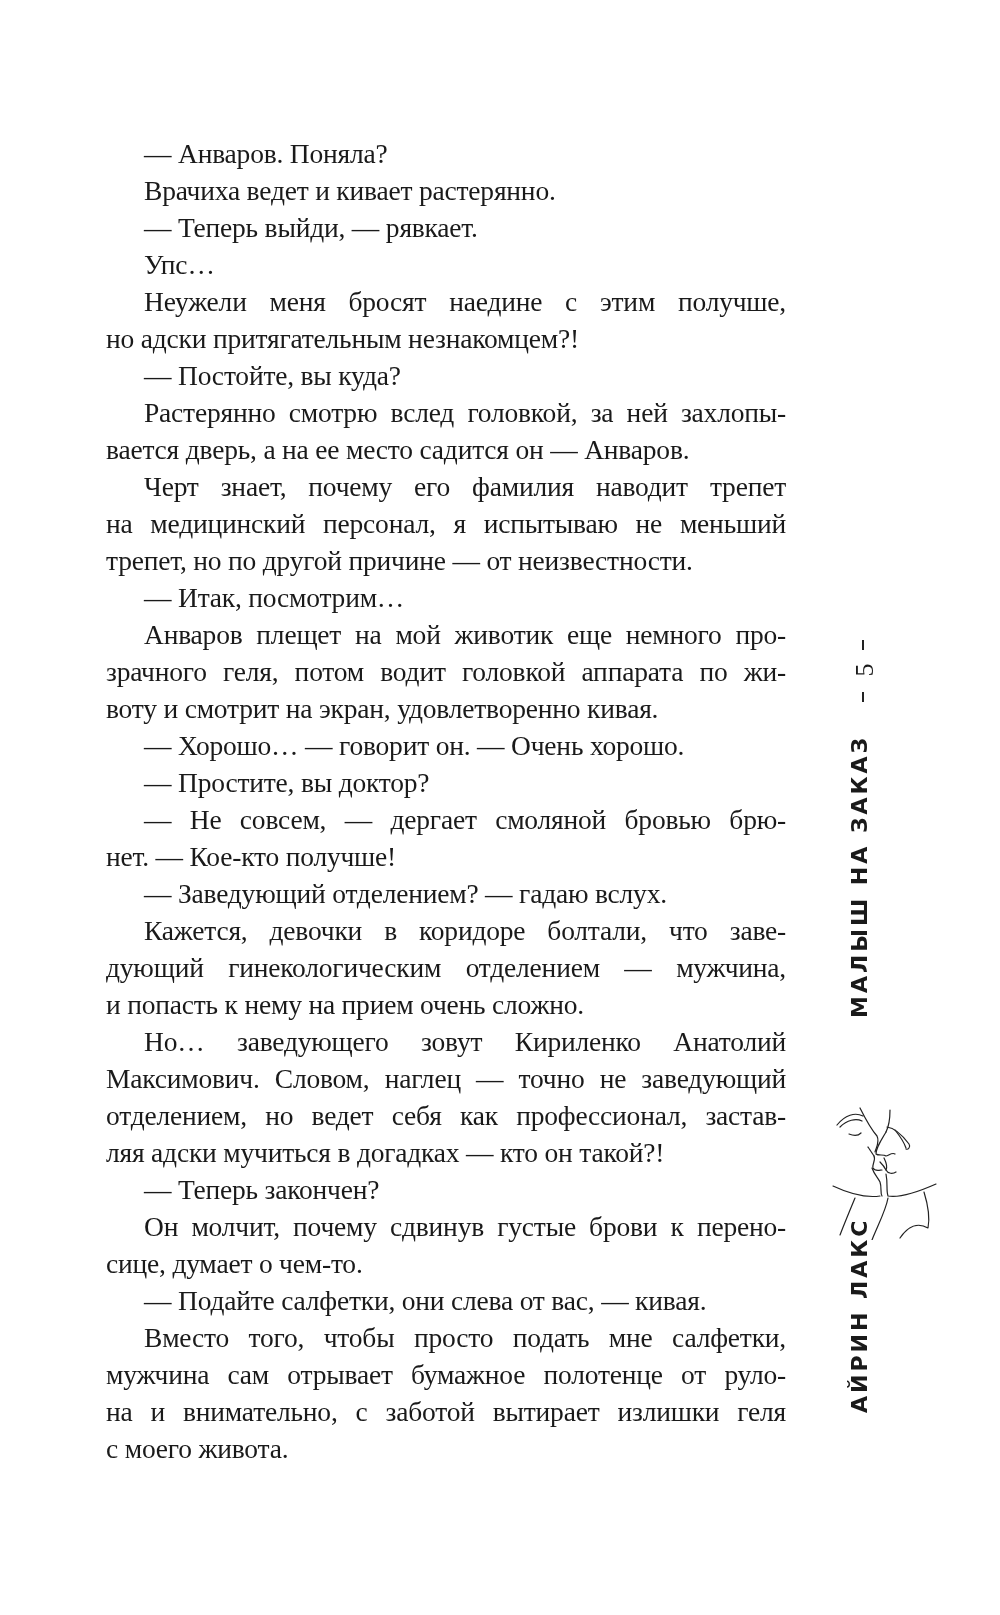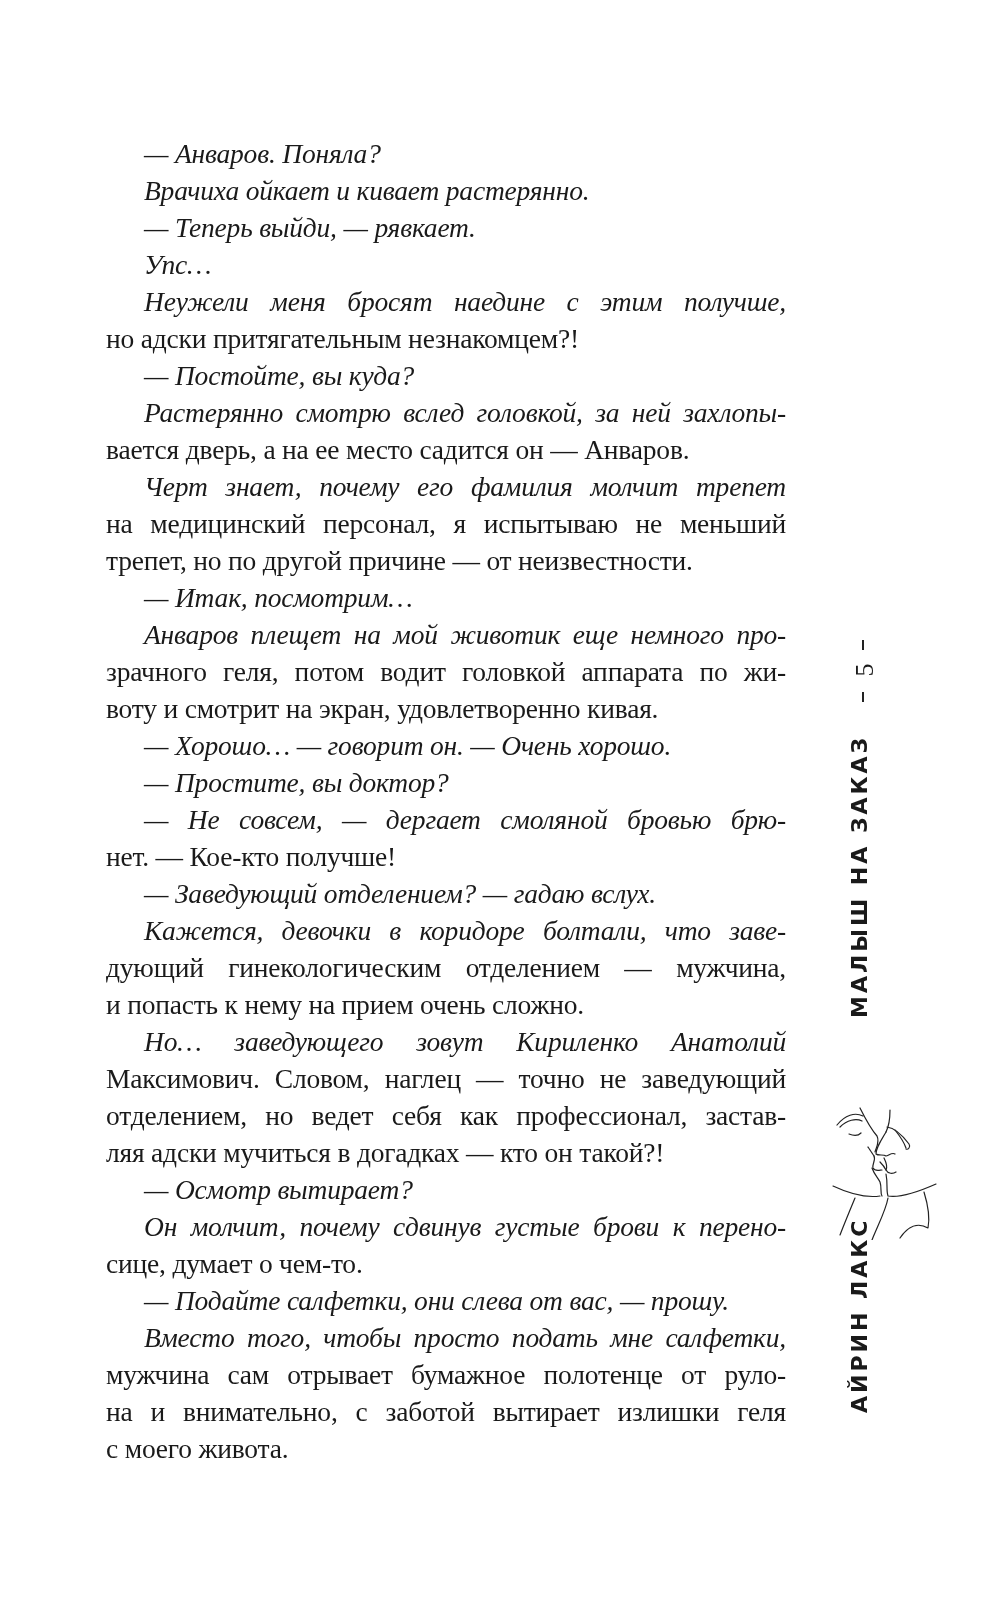--- a/index.html
+++ b/index.html
@@ -35,21 +35,21 @@
       font-size: 27.5px;
       line-height: 36px;
       white-space: nowrap;
       letter-spacing: -0.2px;
     }
     .line.justify {
       width: 680px;
       text-align: justify;
       text-align-last: justify;
     }
-    .line.indent { left: 38px; font-style: italic; }
+    .line.indent { left: 38px; }
     .line.indent.justify { width: 642px; }
     .page-number {
       position: absolute;
       left: 845px;
       top: 640px;
       width: 40px;
       height: 60px;
     }
     .page-number .num {
       position: absolute;
@@ -114,51 +114,51 @@
       height: 190px;
     }
   </style>
 </head>
 <body>
 
 <div class="page">
 
   <div class="text-block">
     <div class="line indent" style="top:0px">— Анваров. Поняла?</div>
-    <div class="line indent" style="top:37px">Врачиха ойкает и кивает растерянно.</div>
+    <div class="line indent" style="top:37px">Врачиха ведет и кивает растерянно.</div>
     <div class="line indent" style="top:74px">— Теперь выйди, — рявкает.</div>
     <div class="line indent" style="top:111px">Упс…</div>
     <div class="line indent justify" style="top:148px">Неужели меня бросят наедине с этим получше,</div>
     <div class="line" style="top:185px">но адски притягательным незнакомцем?!</div>
     <div class="line indent" style="top:222px">— Постойте, вы куда?</div>
     <div class="line indent justify" style="top:259px">Растерянно смотрю вслед головкой, за ней захлопы-</div>
     <div class="line" style="top:296px">вается дверь, а на ее место садится он — Анваров.</div>
-    <div class="line indent justify" style="top:333px">Черт знает, почему его фамилия молчит трепет</div>
+    <div class="line indent justify" style="top:333px">Черт знает, почему его фамилия наводит трепет</div>
     <div class="line justify" style="top:370px">на медицинский персонал, я испытываю не меньший</div>
     <div class="line" style="top:407px">трепет, но по другой причине — от неизвестности.</div>
     <div class="line indent" style="top:444px">— Итак, посмотрим…</div>
     <div class="line indent justify" style="top:481px">Анваров плещет на мой животик еще немного про-</div>
     <div class="line justify" style="top:518px">зрачного геля, потом водит головкой аппарата по жи-</div>
     <div class="line" style="top:555px">воту и смотрит на экран, удовлетворенно кивая.</div>
     <div class="line indent" style="top:592px">— Хорошо… — говорит он. — Очень хорошо.</div>
     <div class="line indent" style="top:629px">— Простите, вы доктор?</div>
     <div class="line indent justify" style="top:666px">— Не совсем, — дергает смоляной бровью брю-</div>
     <div class="line" style="top:703px">нет. — Кое-кто получше!</div>
     <div class="line indent" style="top:740px">— Заведующий отделением? — гадаю вслух.</div>
     <div class="line indent justify" style="top:777px">Кажется, девочки в коридоре болтали, что заве-</div>
     <div class="line justify" style="top:814px">дующий гинекологическим отделением — мужчина,</div>
     <div class="line" style="top:851px">и попасть к нему на прием очень сложно.</div>
     <div class="line indent justify" style="top:888px">Но… заведующего зовут Кириленко Анатолий</div>
     <div class="line justify" style="top:925px">Максимович. Словом, наглец — точно не заведующий</div>
     <div class="line justify" style="top:962px">отделением, но ведет себя как профессионал, застав-</div>
     <div class="line" style="top:999px">ляя адски мучиться в догадках — кто он такой?!</div>
-    <div class="line indent" style="top:1036px">— Осмотр вытирает?</div>
+    <div class="line indent" style="top:1036px">— Теперь закончен?</div>
     <div class="line indent justify" style="top:1073px">Он молчит, почему сдвинув густые брови к перено-</div>
     <div class="line" style="top:1110px">сице, думает о чем-то.</div>
-    <div class="line indent" style="top:1147px">— Подайте салфетки, они слева от вас, — прошу.</div>
+    <div class="line indent" style="top:1147px">— Подайте салфетки, они слева от вас, — кивая.</div>
     <div class="line indent justify" style="top:1184px">Вместо того, чтобы просто подать мне салфетки,</div>
     <div class="line justify" style="top:1221px">мужчина сам отрывает бумажное полотенце от руло-</div>
     <div class="line justify" style="top:1258px">на и внимательно, с заботой вытирает излишки геля</div>
     <div class="line" style="top:1295px">с моего живота.</div>
   </div>
 
   <div class="page-number">
     <div class="bar" style="top:0px"></div>
     <div class="num">5</div>
     <div class="bar" style="top:52px"></div>

